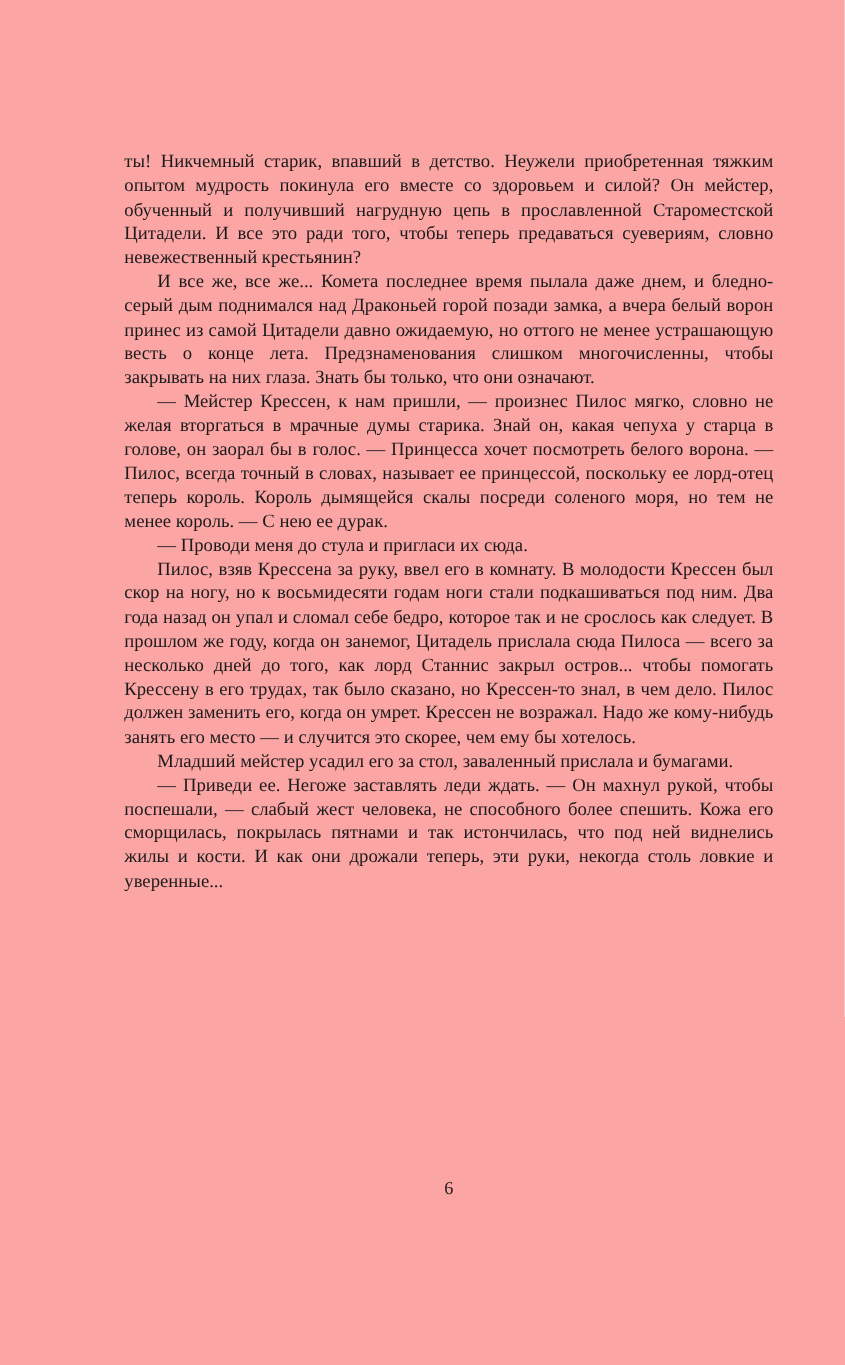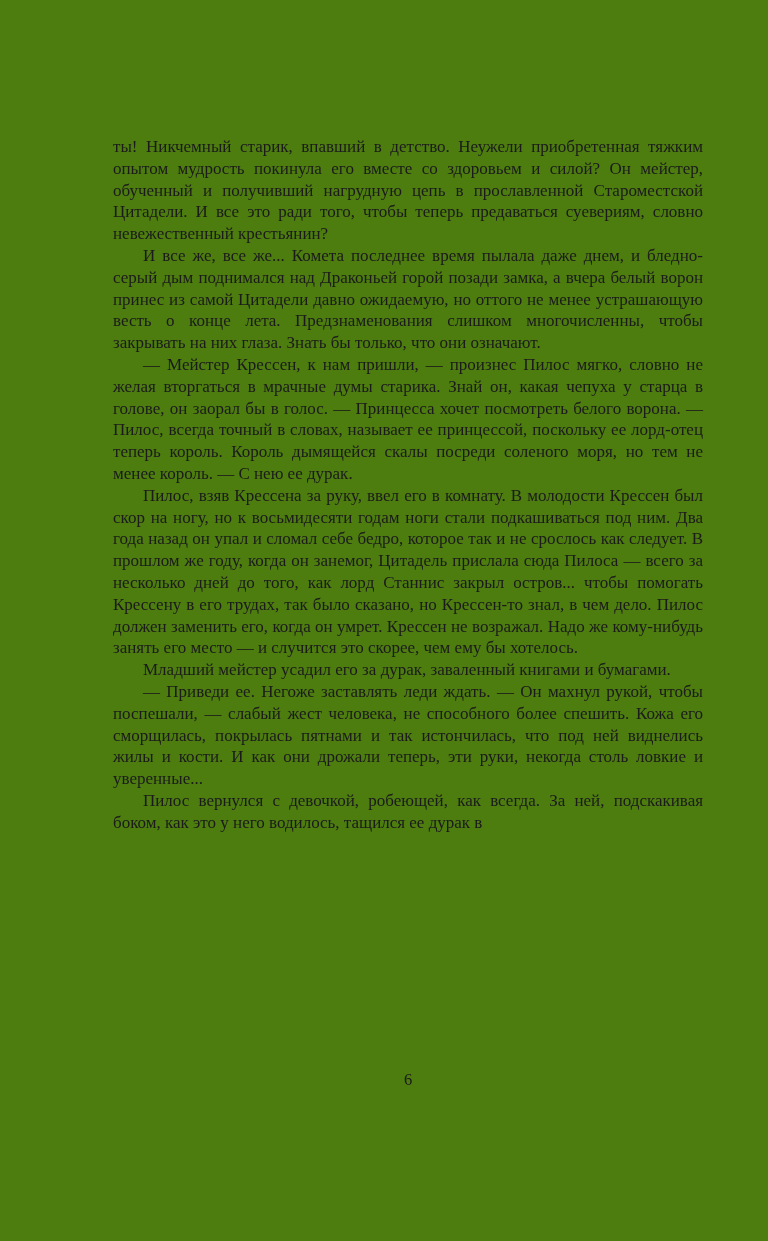--- a/index.html
+++ b/index.html
@@ -4,21 +4,21 @@
 <style>
   html, body {
     margin: 0;
     padding: 0;
     background: #ffffff;
   }
   .page {
     position: relative;
     width: 768px;
     height: 1241px;
-    background: #4d7c0f;
+    background: #fca5a5;
     font-family: "Liberation Serif", "DejaVu Serif", serif;
     color: #1b1b1b;
     overflow: hidden;
   }
   .text-block {
     position: absolute;
     left: 113px;
     top: 136px;
     width: 590px;
     font-size: 17px;
@@ -46,19 +46,19 @@
   }
 </style>
 </head>
 <body>
 
 <div class="page">
   <div class="text-block">
     <p class="continuation">ты! Никчемный старик, впавший в детство. Неужели приобретенная тяжким опытом мудрость покинула его вместе со здоровьем и силой? Он мейстер, обученный и получивший нагрудную цепь в прославленной Староместской Цитадели. И все это ради того, чтобы теперь предаваться суевериям, словно невежественный крестьянин?</p>
     <p>И все же, все же... Комета последнее время пылала даже днем, и бледно-серый дым поднимался над Драконьей горой позади замка, а вчера белый ворон принес из самой Цитадели давно ожидаемую, но оттого не менее устрашающую весть о конце лета. Предзнаменования слишком многочисленны, чтобы закрывать на них глаза. Знать бы только, что они означают.</p>
     <p>— Мейстер Крессен, к нам пришли, — произнес Пилос мягко, словно не желая вторгаться в мрачные думы старика. Знай он, какая чепуха у старца в голове, он заорал бы в голос. — Принцесса хочет посмотреть белого ворона. — Пилос, всегда точный в словах, называет ее принцессой, поскольку ее лорд-отец теперь король. Король дымящейся скалы посреди соленого моря, но тем не менее король. — С нею ее дурак.</p>
+    <p>— Проводи меня до стула и пригласи их сюда.</p>
     <p>Пилос, взяв Крессена за руку, ввел его в комнату. В молодости Крессен был скор на ногу, но к восьмидесяти годам ноги стали подкашиваться под ним. Два года назад он упал и сломал себе бедро, которое так и не срослось как следует. В прошлом же году, когда он занемог, Цитадель прислала сюда Пилоса — всего за несколько дней до того, как лорд Станнис закрыл остров... чтобы помогать Крессену в его трудах, так было сказано, но Крессен-то знал, в чем дело. Пилос должен заменить его, когда он умрет. Крессен не возражал. Надо же кому-нибудь занять его место — и случится это скорее, чем ему бы хотелось.</p>
-    <p>Младший мейстер усадил его за дурак, заваленный книгами и бумагами.</p>
+    <p>Младший мейстер усадил его за стол, заваленный прислала и бумагами.</p>
     <p>— Приведи ее. Негоже заставлять леди ждать. — Он махнул рукой, чтобы поспешали, — слабый жест человека, не способного более спешить. Кожа его сморщилась, покрылась пятнами и так истончилась, что под ней виднелись жилы и кости. И как они дрожали теперь, эти руки, некогда столь ловкие и уверенные...</p>
-    <p>Пилос вернулся с девочкой, робеющей, как всегда. За ней, подскакивая боком, как это у него водилось, тащился ее дурак в</p>
   </div>
   <div class="page-number">6</div>
 </div>
 
 </body></html>

